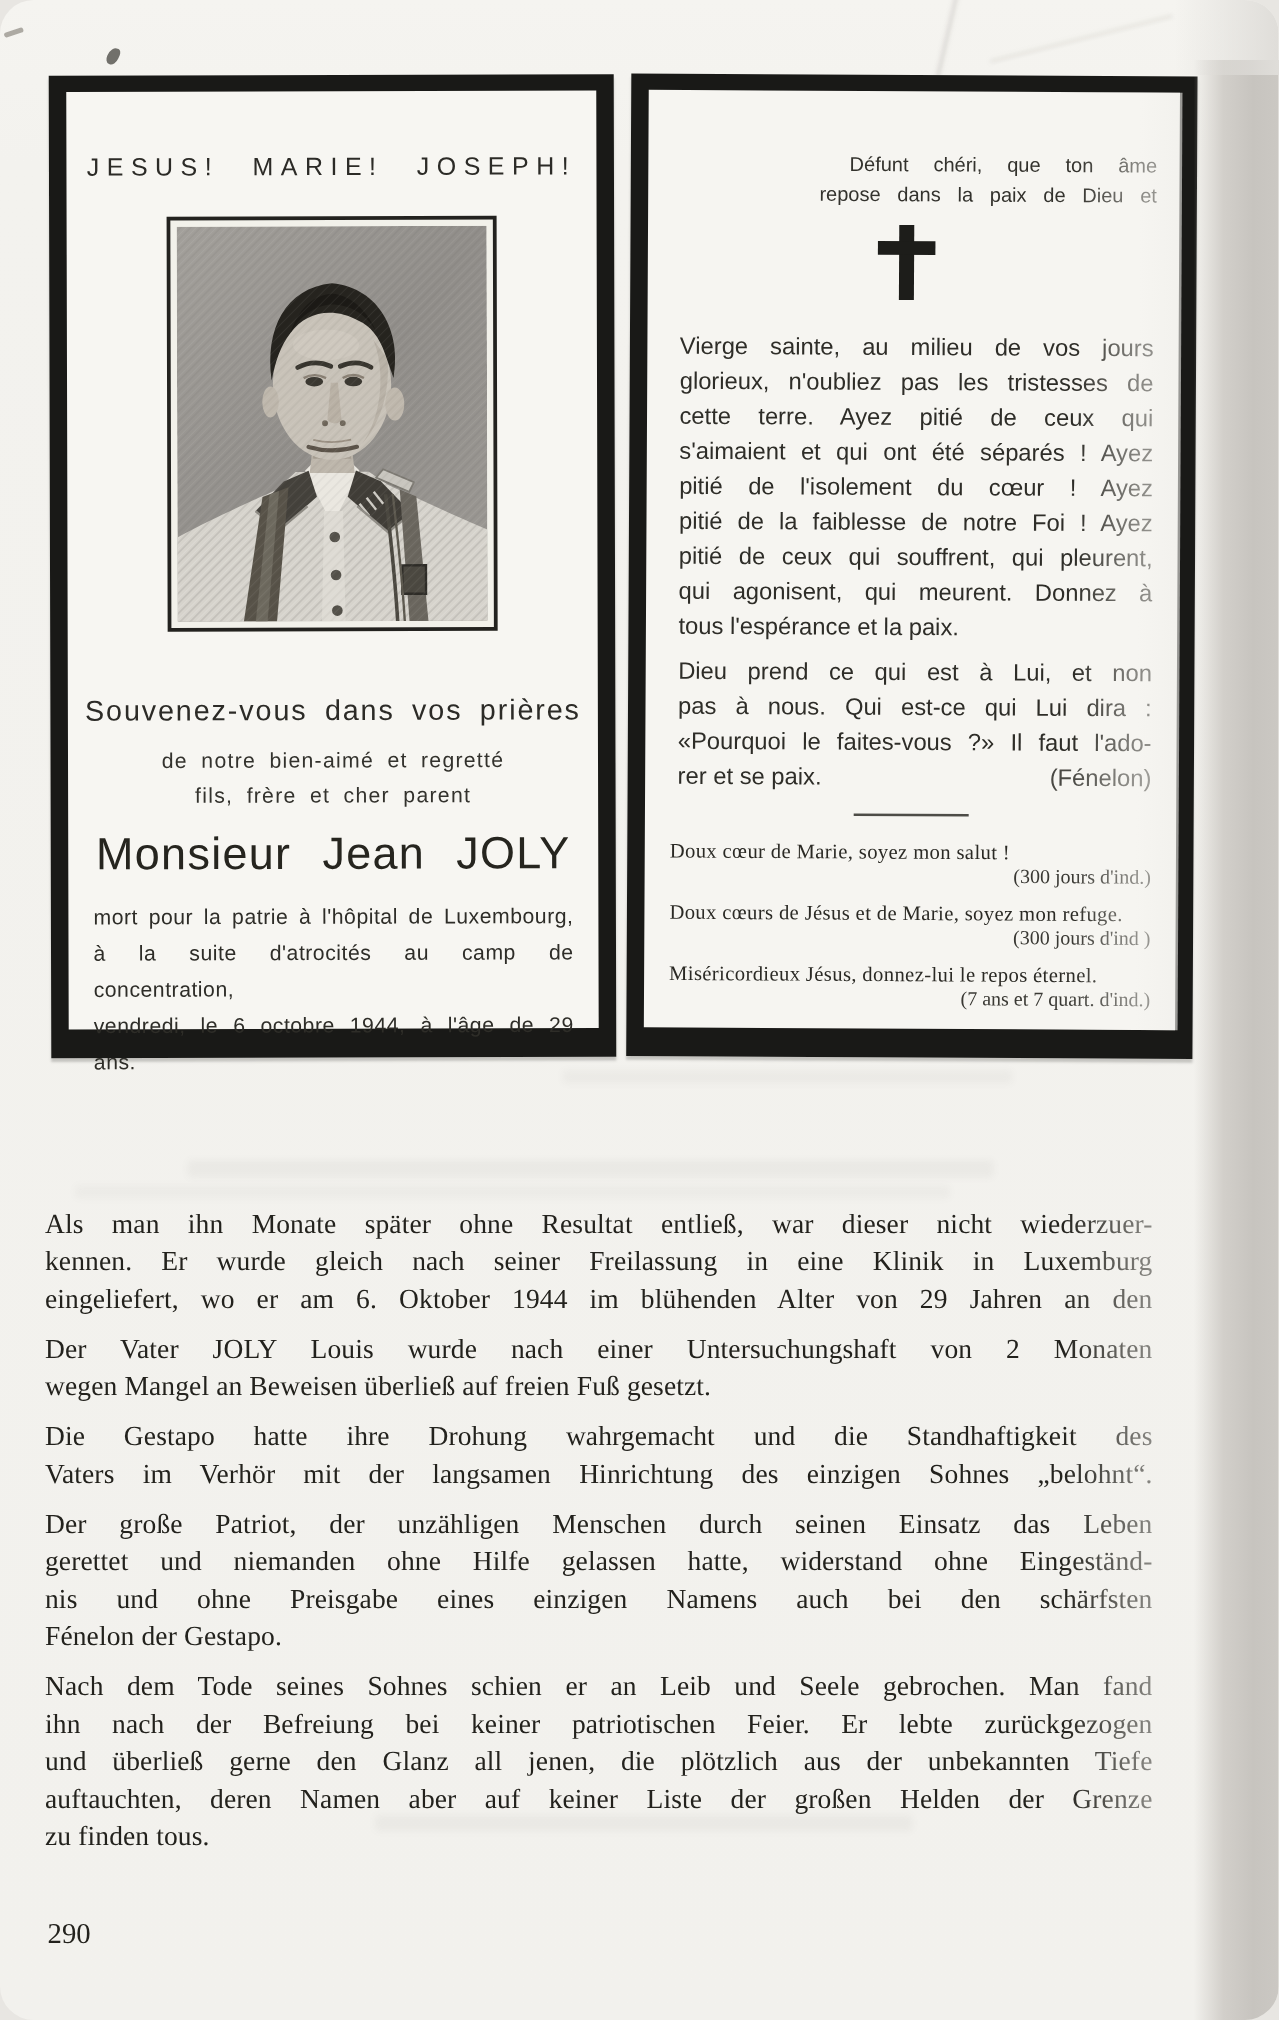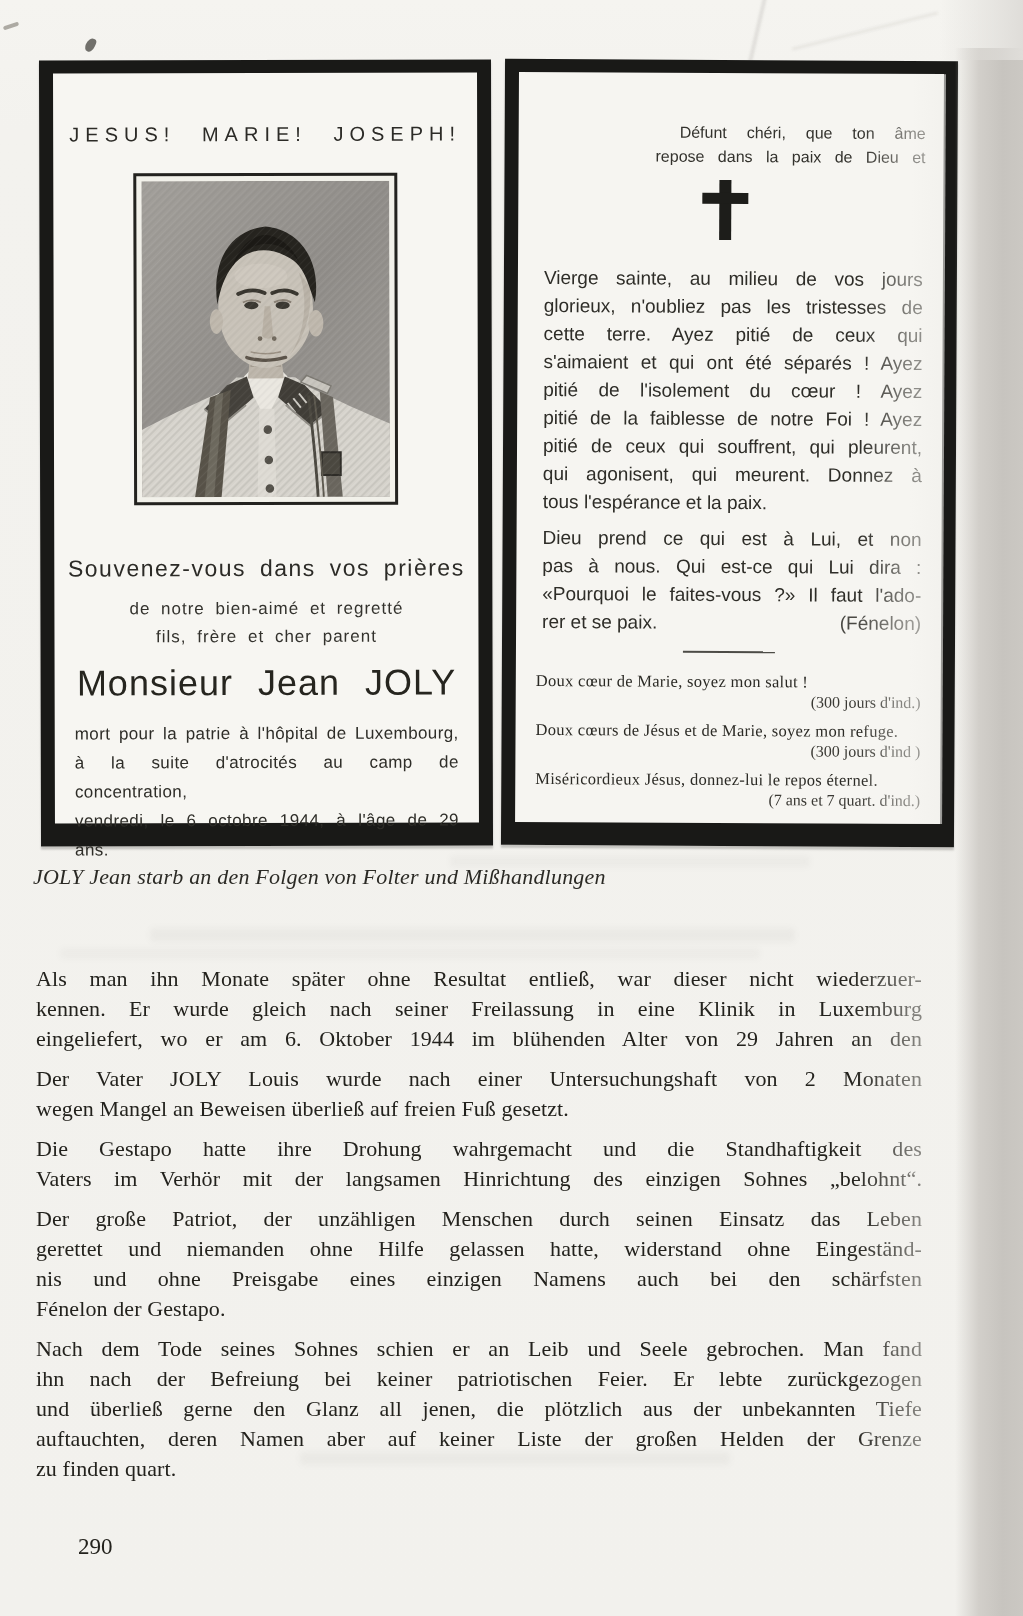--- a/index.html
+++ b/index.html
@@ -5,20 +5,21 @@
   * { margin: 0; padding: 0; box-sizing: border-box; }
   html, body { background: #e8e6e2; }
   body { width: 1023px; font-family: "Liberation Sans", sans-serif; }
 
   .page {
     position: relative;
     width: 1023px; height: 1616px;
     background: linear-gradient(180deg, #f5f4f0 0%, #f3f2ee 8%, #f2f1ed 100%);
     overflow: hidden;
     color: #24231f;
+    border-radius: 27px;
   }
 
   
   .edge-band {
     position: absolute; left: 955px; top: 48px; width: 68px; height: 1568px;
     background: linear-gradient(to right, rgba(206,203,198,0) 0%, #d2cfca 35%, #c7c4bf 70%, #cbc8c3 100%);
     pointer-events: none;
   }
   .edge-band-top {
     position: absolute; left: 940px; top: 0; width: 83px; height: 60px;
@@ -146,21 +147,21 @@
   }
   .body-para { margin-bottom: 10px; }
   .body-line { letter-spacing: .1px; }
   .body-fade {
     position: absolute; left: 850px; top: 950px; width: 105px; height: 580px;
     background: linear-gradient(to right, rgba(242,241,237,0), rgba(242,241,237,.5) 70%, rgba(242,241,237,.6));
     pointer-events: none;
   }
   .page-number {
     position: absolute; left: 38px; top: 1534px;
-    font-family: "Liberation Serif", serif; font-size: 23px; color: #23221d; margin-left: 40px;
+    font-family: "Liberation Serif", serif; font-size: 23px; color: #23221d;
   }
 </style>
 </head>
 <body>
 
 <div class="page">
 
   <div class="ghost g1"></div>
   <div class="ghost g2"></div>
   <div class="ghost g3"></div>
@@ -299,21 +300,20 @@
           <div class="ind-note">(300 jours d'ind )</div>
         </div>
         <div class="ind-item">
           <div class="ind-text">Miséricordieux Jésus, donnez-lui le repos éternel.</div>
           <div class="ind-note">(7 ans et 7 quart. d'ind.)</div>
         </div>
       </div>
     <div class="card-fade"></div>
   </section>
 
-  <div class="caption">JOLY Jean starb an den Folgen von Folter und Mißhandlungen</div>
 
   <main class="body-text">
       <div class="body-para">
         <div class="body-line just">Als man ihn Monate später ohne Resultat entließ, war dieser nicht wiederzuer-</div>
         <div class="body-line just">kennen. Er wurde gleich nach seiner Freilassung in eine Klinik in Luxemburg</div>
         <div class="body-line just">eingeliefert, wo er am 6. Oktober 1944 im blühenden Alter von 29 Jahren an den</div>
       </div>
       <div class="body-para">
         <div class="body-line just">Der Vater JOLY Louis wurde nach einer Untersuchungshaft von 2 Monaten</div>
         <div class="body-line just last">wegen Mangel an Beweisen überließ auf freien Fuß gesetzt.</div>
@@ -326,21 +326,21 @@
         <div class="body-line just">Der große Patriot, der unzähligen Menschen durch seinen Einsatz das Leben</div>
         <div class="body-line just">gerettet und niemanden ohne Hilfe gelassen hatte, widerstand ohne Eingeständ-</div>
         <div class="body-line just">nis und ohne Preisgabe eines einzigen Namens auch bei den schärfsten</div>
         <div class="body-line just last">Fénelon der Gestapo.</div>
       </div>
       <div class="body-para">
         <div class="body-line just">Nach dem Tode seines Sohnes schien er an Leib und Seele gebrochen. Man fand</div>
         <div class="body-line just">ihn nach der Befreiung bei keiner patriotischen Feier. Er lebte zurückgezogen</div>
         <div class="body-line just">und überließ gerne den Glanz all jenen, die plötzlich aus der unbekannten Tiefe</div>
         <div class="body-line just">auftauchten, deren Namen aber auf keiner Liste der großen Helden der Grenze</div>
-        <div class="body-line just last">zu finden quart.</div>
+        <div class="body-line just last">zu finden tous.</div>
       </div>
     </main>
   <div class="body-fade"></div>
 
   <div class="page-number">290</div>
 
   <div class="edge-band"></div>
   <div class="edge-band-top"></div>
 </div>
 

